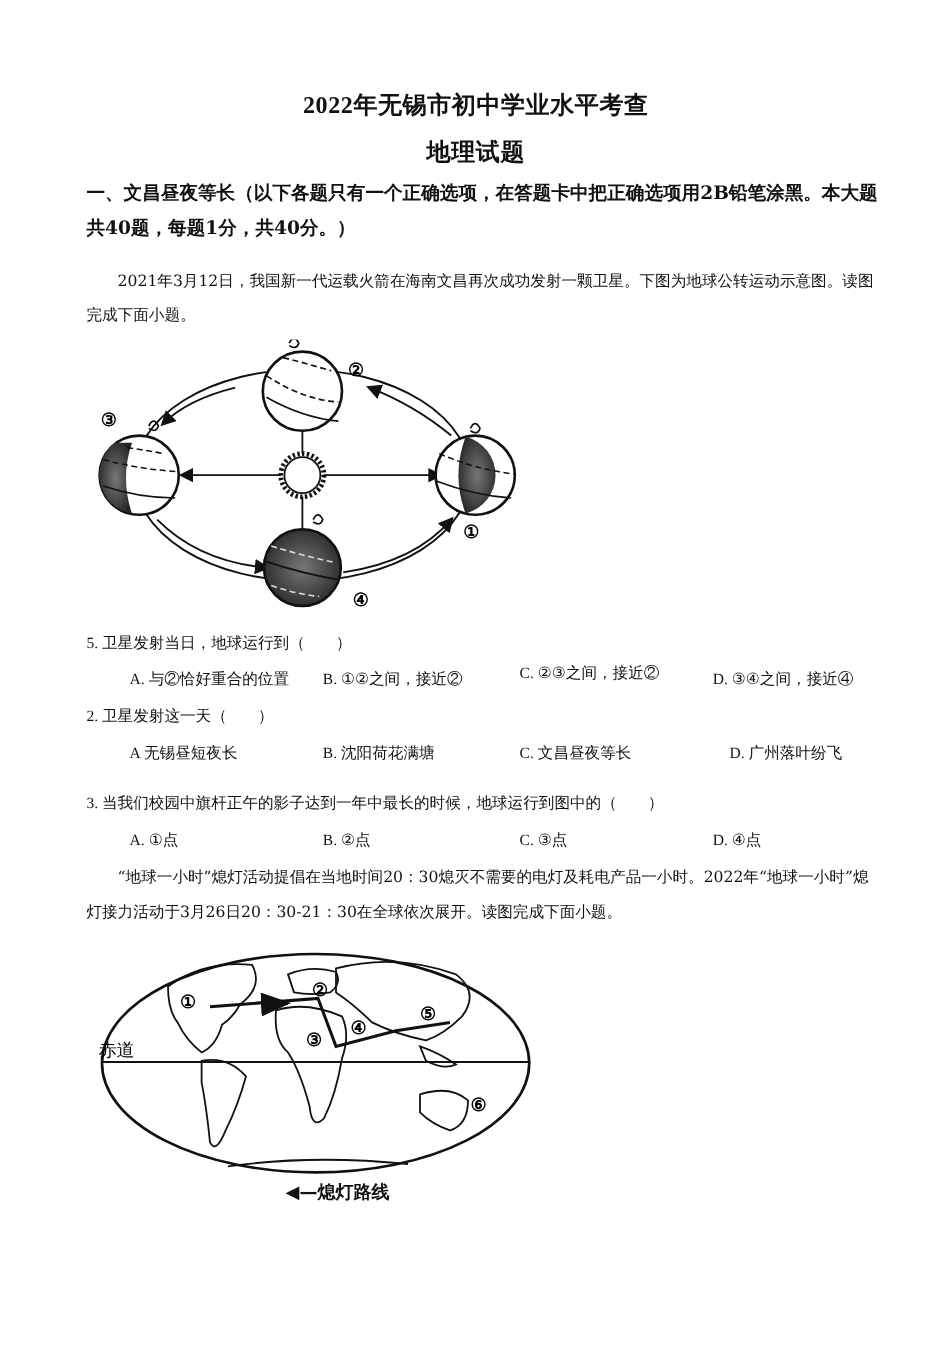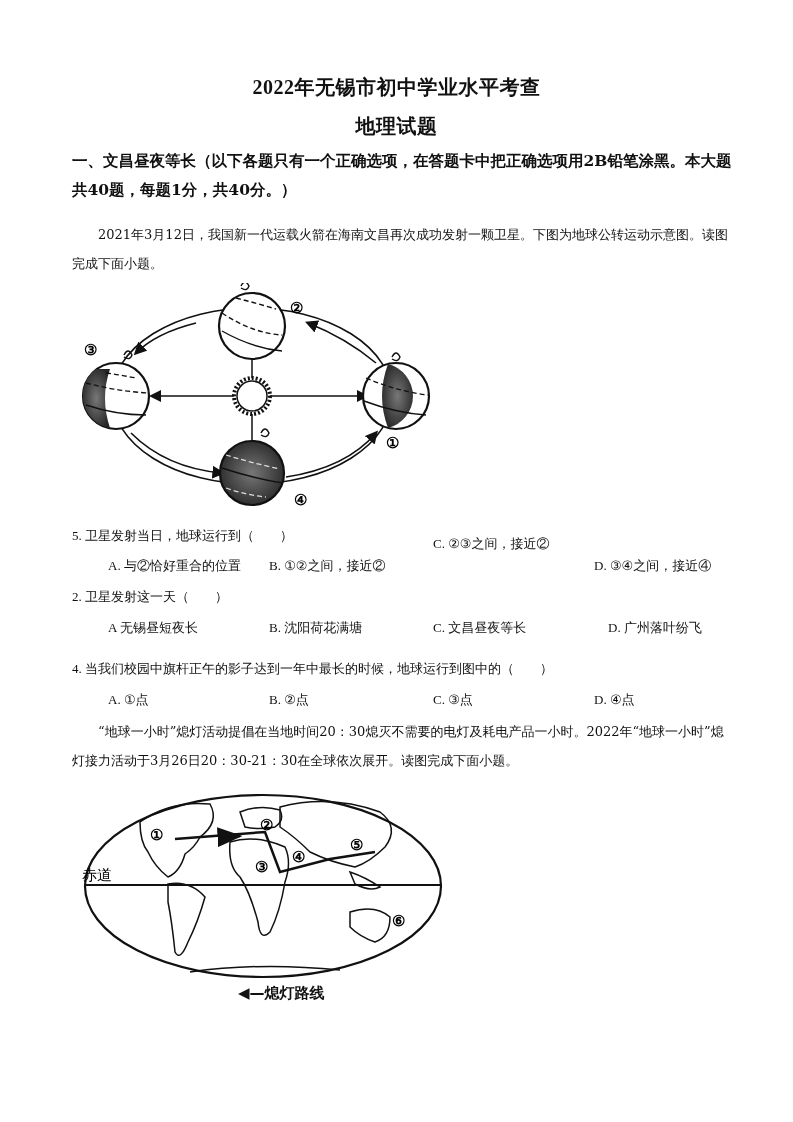--- a/index.html
+++ b/index.html
@@ -89,30 +89,30 @@
     <path d="M150,172 Q176,180 204,186" fill="none" stroke="#ddd" stroke-width="1.3" stroke-dasharray="5 3"></path>
     <path d="M150,205 Q170,212 190,214" fill="none" stroke="#ddd" stroke-width="1.3" stroke-dasharray="5 3"></path>
     <path d="M185,150 q4,-8 8,0 q-2,6 -8,2" fill="none" stroke="#111" stroke-width="1.4"></path>
     <text x="218" y="222" font-size="15" font-weight="bold">④</text>
   </g>
 </svg>
 
 <div class="abs q" style="top:527px">5. 卫星发射当日，地球运行到（　　）</div>
 <div class="opt" style="left:72px;top:557px">A. 与②恰好重合的位置</div>
 <div class="opt" style="left:233px;top:557px">B. ①②之间，接近②</div>
-<div class="opt" style="left:397px;top:535px">C. ②③之间，接近②</div>
+<div class="opt" style="left:397px;top:552px">C. ②③之间，接近②</div>
 <div class="opt" style="left:558px;top:557px">D. ③④之间，接近④</div>
 
 <div class="abs q" style="top:588px">2. 卫星发射这一天（　　）</div>
 <div class="opt" style="left:72px;top:619px">A  无锡昼短夜长</div>
 <div class="opt" style="left:233px;top:619px">B. 沈阳荷花满塘</div>
 <div class="opt" style="left:397px;top:619px">C. 文昌昼夜等长</div>
 <div class="opt" style="left:572px;top:619px">D. 广州落叶纷飞</div>
 
-<div class="abs q" style="top:660px">4. 当我们校园中旗杆正午的影子达到一年中最长的时候，地球运行到图中的（　　）</div>
+<div class="abs q" style="top:660px">3. 当我们校园中旗杆正午的影子达到一年中最长的时候，地球运行到图中的（　　）</div>
 <div class="opt" style="left:72px;top:691px">A. ①点</div>
 <div class="opt" style="left:233px;top:691px">B. ②点</div>
 <div class="opt" style="left:397px;top:691px">C. ③点</div>
 <div class="opt" style="left:558px;top:691px">D. ④点</div>
 
 <div class="abs para p2">“地球一小时”熄灯活动提倡在当地时间20：30熄灭不需要的电灯及耗电产品一小时。2022年“地球一小时”熄灯接力活动于3月26日20：30-21：30在全球依次展开。读图完成下面小题。</div>
 
 <svg class="abs" style="left:80px;top:792px" width="370" height="218" viewBox="0 0 370 218">
   <defs>
     <marker id="ah2" markerWidth="10" markerHeight="8" refX="5" refY="4" orient="auto">

